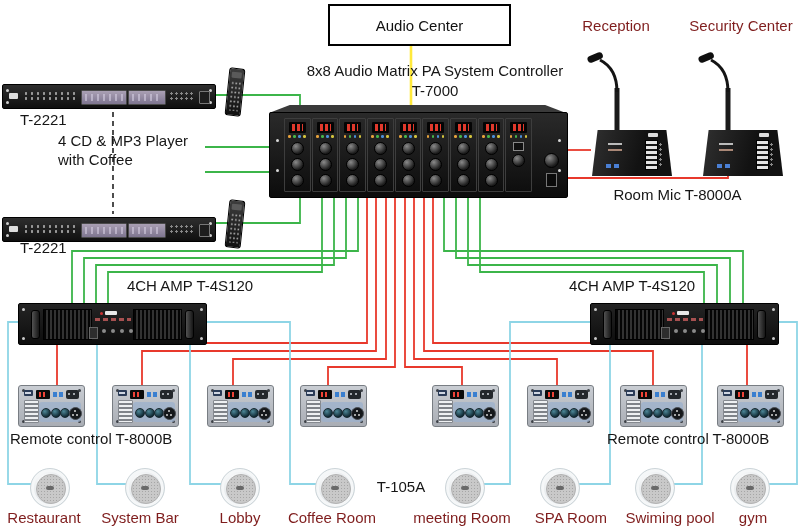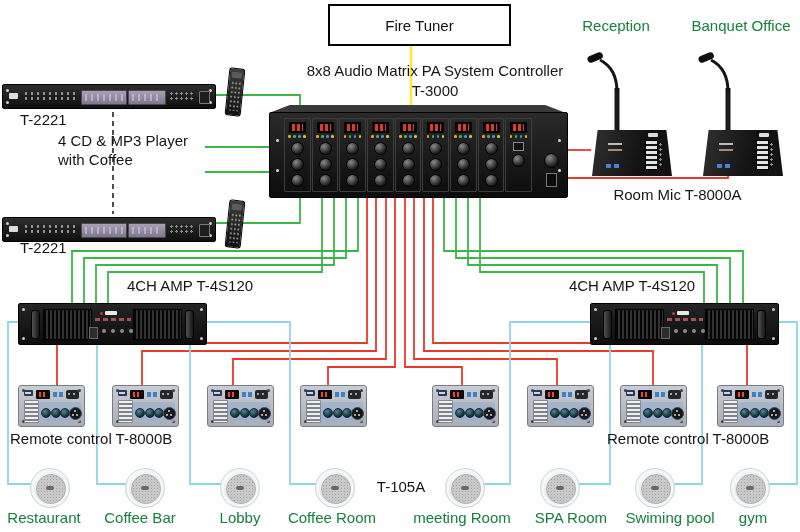--- a/index.html
+++ b/index.html
@@ -3,21 +3,21 @@
 <meta charset="utf-8">
 <style>
   html,body{margin:0;padding:0;background:#fff}
   #stage{position:relative;width:800px;height:532px;background:#fff;overflow:hidden;
          font-family:"Liberation Sans",sans-serif;color:#111}
   .abs{position:absolute}
   #wires{position:absolute;left:0;top:0;z-index:1}
   .dev{position:absolute;z-index:2}
   .lbl{position:absolute;z-index:3;font-size:15px;line-height:1.1;white-space:nowrap;color:#161616}
   .lbl.center{text-align:center}
-  .lbl.red{color:#15803d}
+  .lbl.red{color:#7f1d1d}
   i{display:block;position:absolute;font-style:normal}
 
   
   .firebox{left:328px;top:4px;width:179px;height:38px;background:#fff;border:2px solid #000;
            display:flex;align-items:center;justify-content:center;font-size:15px;z-index:2}
 
   
   .ctop{left:269px;top:105px;width:297px;height:8px;background:#3a3a3a;
         clip-path:polygon(7% 0,93% 0,100% 100%,0 100%);z-index:2}
   .controller{left:269px;top:112px;width:297px;height:84px;background:linear-gradient(#2a2a2a,#0c0c0c);
@@ -166,25 +166,25 @@
         <polyline points="203,322 290,322 290,484 316,484"></polyline>
         <polyline points="592,322 510,322 510,484 482,484"></polyline>
         <polyline points="610,343 610,484 577,484"></polyline>
         <polyline points="702,343 702,484 672,484"></polyline>
         <polyline points="775,322 797,322 797,484 767,484"></polyline>
       </g>
     </g>
   </svg>
 
   <div class="firebox abs">
-    <span>Fire Tuner</span>
+    <span>Audio Center</span>
   </div>
 
   <div class="lbl center" style="left:280px;top:63px;width:310px">8x8 Audio Matrix PA System Controller</div>
-  <div class="lbl center" style="left:280px;top:83px;width:310px">T-3000</div>
+  <div class="lbl center" style="left:280px;top:83px;width:310px">T-7000</div>
 
   <div class="ctop abs"></div>
   <div class="dev controller">
       <i class="scr" style="left:6px;top:26px"></i>
       <i class="scr" style="left:6px;top:56px"></i>
       <i class="scr" style="right:6px;top:26px"></i>
       <i class="scr" style="right:6px;top:56px"></i>
       <div class="ctrl-strips">
         <div class="ch">
           <i class="led" style="position:relative"></i>
@@ -280,21 +280,21 @@
       <i class="tbtns"></i>
       <i class="tdisp td1"></i>
       <i class="tdisp td2"></i>
       <i class="tgrid"></i>
       <i class="tpwr"></i>
     </div>
   <div class="lbl" style="left:20px;top:240px">T-2221</div>
   <div class="dev hremote" style="left:227px;top:200px"></div>
 
   <div class="lbl red center" style="left:556px;top:18px;width:120px">Reception</div>
-  <div class="lbl red center" style="left:683px;top:18px;width:116px">Banquet Office</div>
+  <div class="lbl red center" style="left:683px;top:18px;width:116px">Security Center</div>
 
   <div class="dev mic" style="left:556px;top:36px">
     <svg width="130" height="140">
       <path d="M61 96 L61 52" stroke="#1a1a1a" stroke-width="5" fill="none"></path>
       <path d="M61 56 C61 38 54 29 44 24" stroke="#141414" stroke-width="3" fill="none"></path>
       <rect x="31" y="18" width="16" height="7" rx="3.5" fill="#0f0f0f" transform="rotate(-22 39 21)"></rect>
     </svg>
     <div class="mbase abs">
       <i class="mlogo"></i>
       <i class="mbtns"></i>
@@ -512,21 +512,21 @@
       <i class="sps"></i>
     </div>
   <div class="dev speaker" style="left:730px;top:468px">
       <i class="spc"></i>
       <i class="sps"></i>
     </div>
 
   <div class="lbl center" style="left:368px;top:479px;width:66px">T-105A</div>
 
   <div class="lbl red center" style="left:-16px;top:510px;width:120px">Restaurant</div>
-  <div class="lbl red center" style="left:80px;top:510px;width:120px">Coffee Bar</div>
+  <div class="lbl red center" style="left:80px;top:510px;width:120px">System Bar</div>
   <div class="lbl red center" style="left:180px;top:510px;width:120px">Lobby</div>
   <div class="lbl red center" style="left:272px;top:510px;width:120px">Coffee Room</div>
   <div class="lbl red center" style="left:402px;top:510px;width:120px">meeting Room</div>
   <div class="lbl red center" style="left:511px;top:510px;width:120px">SPA Room</div>
   <div class="lbl red center" style="left:610px;top:510px;width:120px">Swiming pool</div>
   <div class="lbl red center" style="left:693px;top:510px;width:120px">gym</div>
 
 </div>
 
 </body></html>

